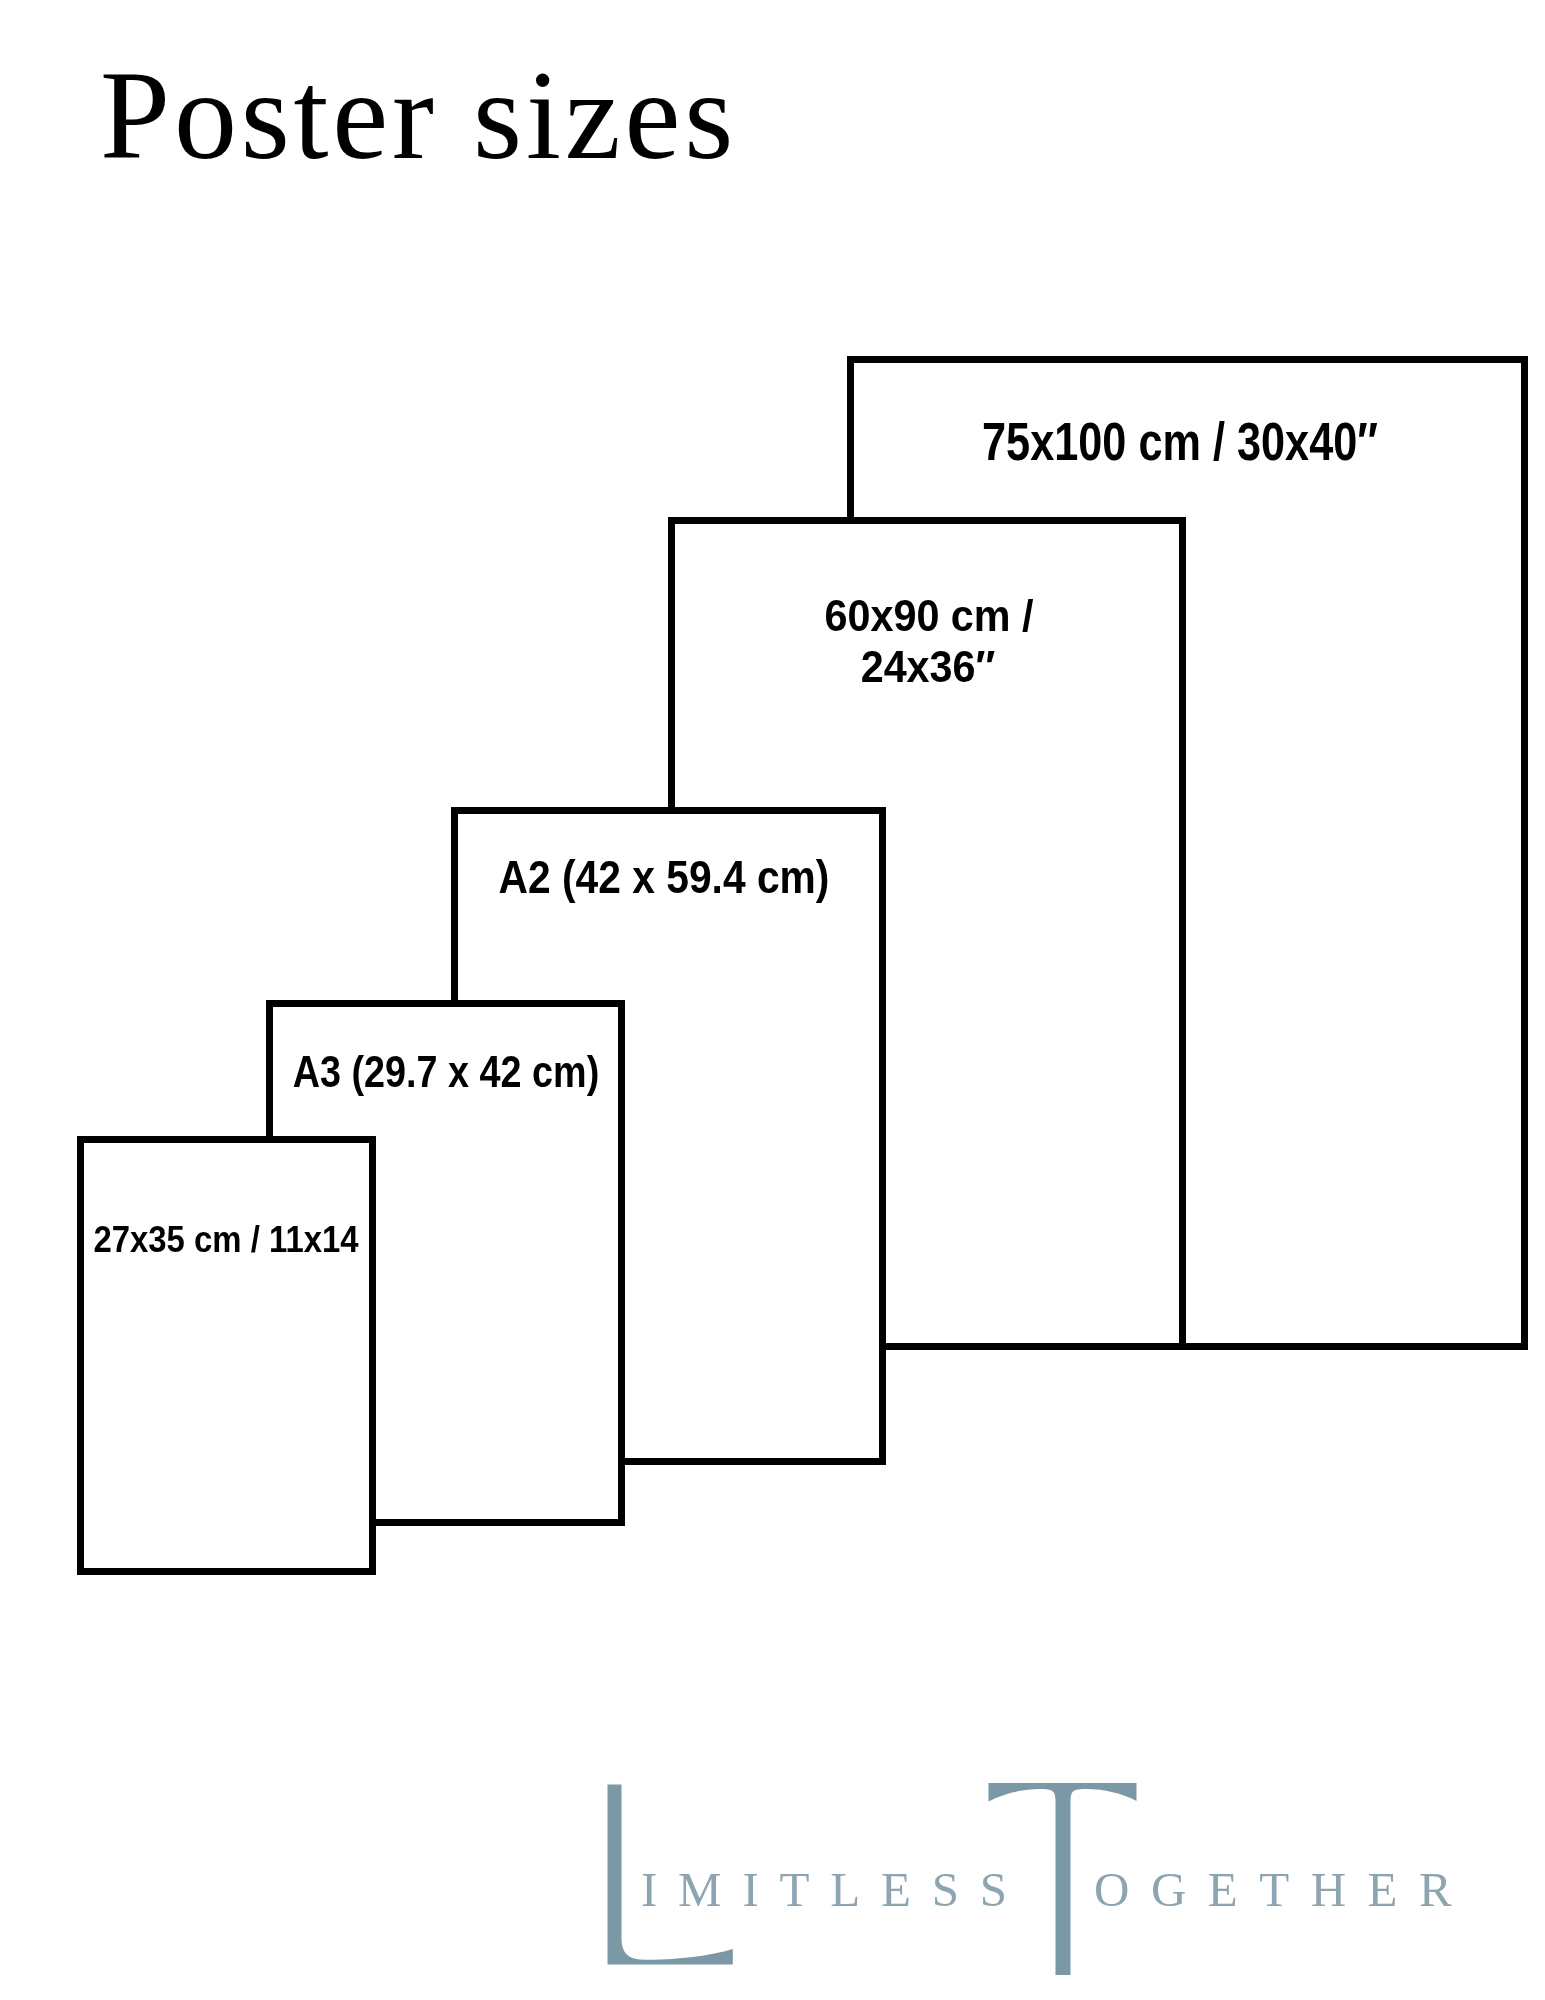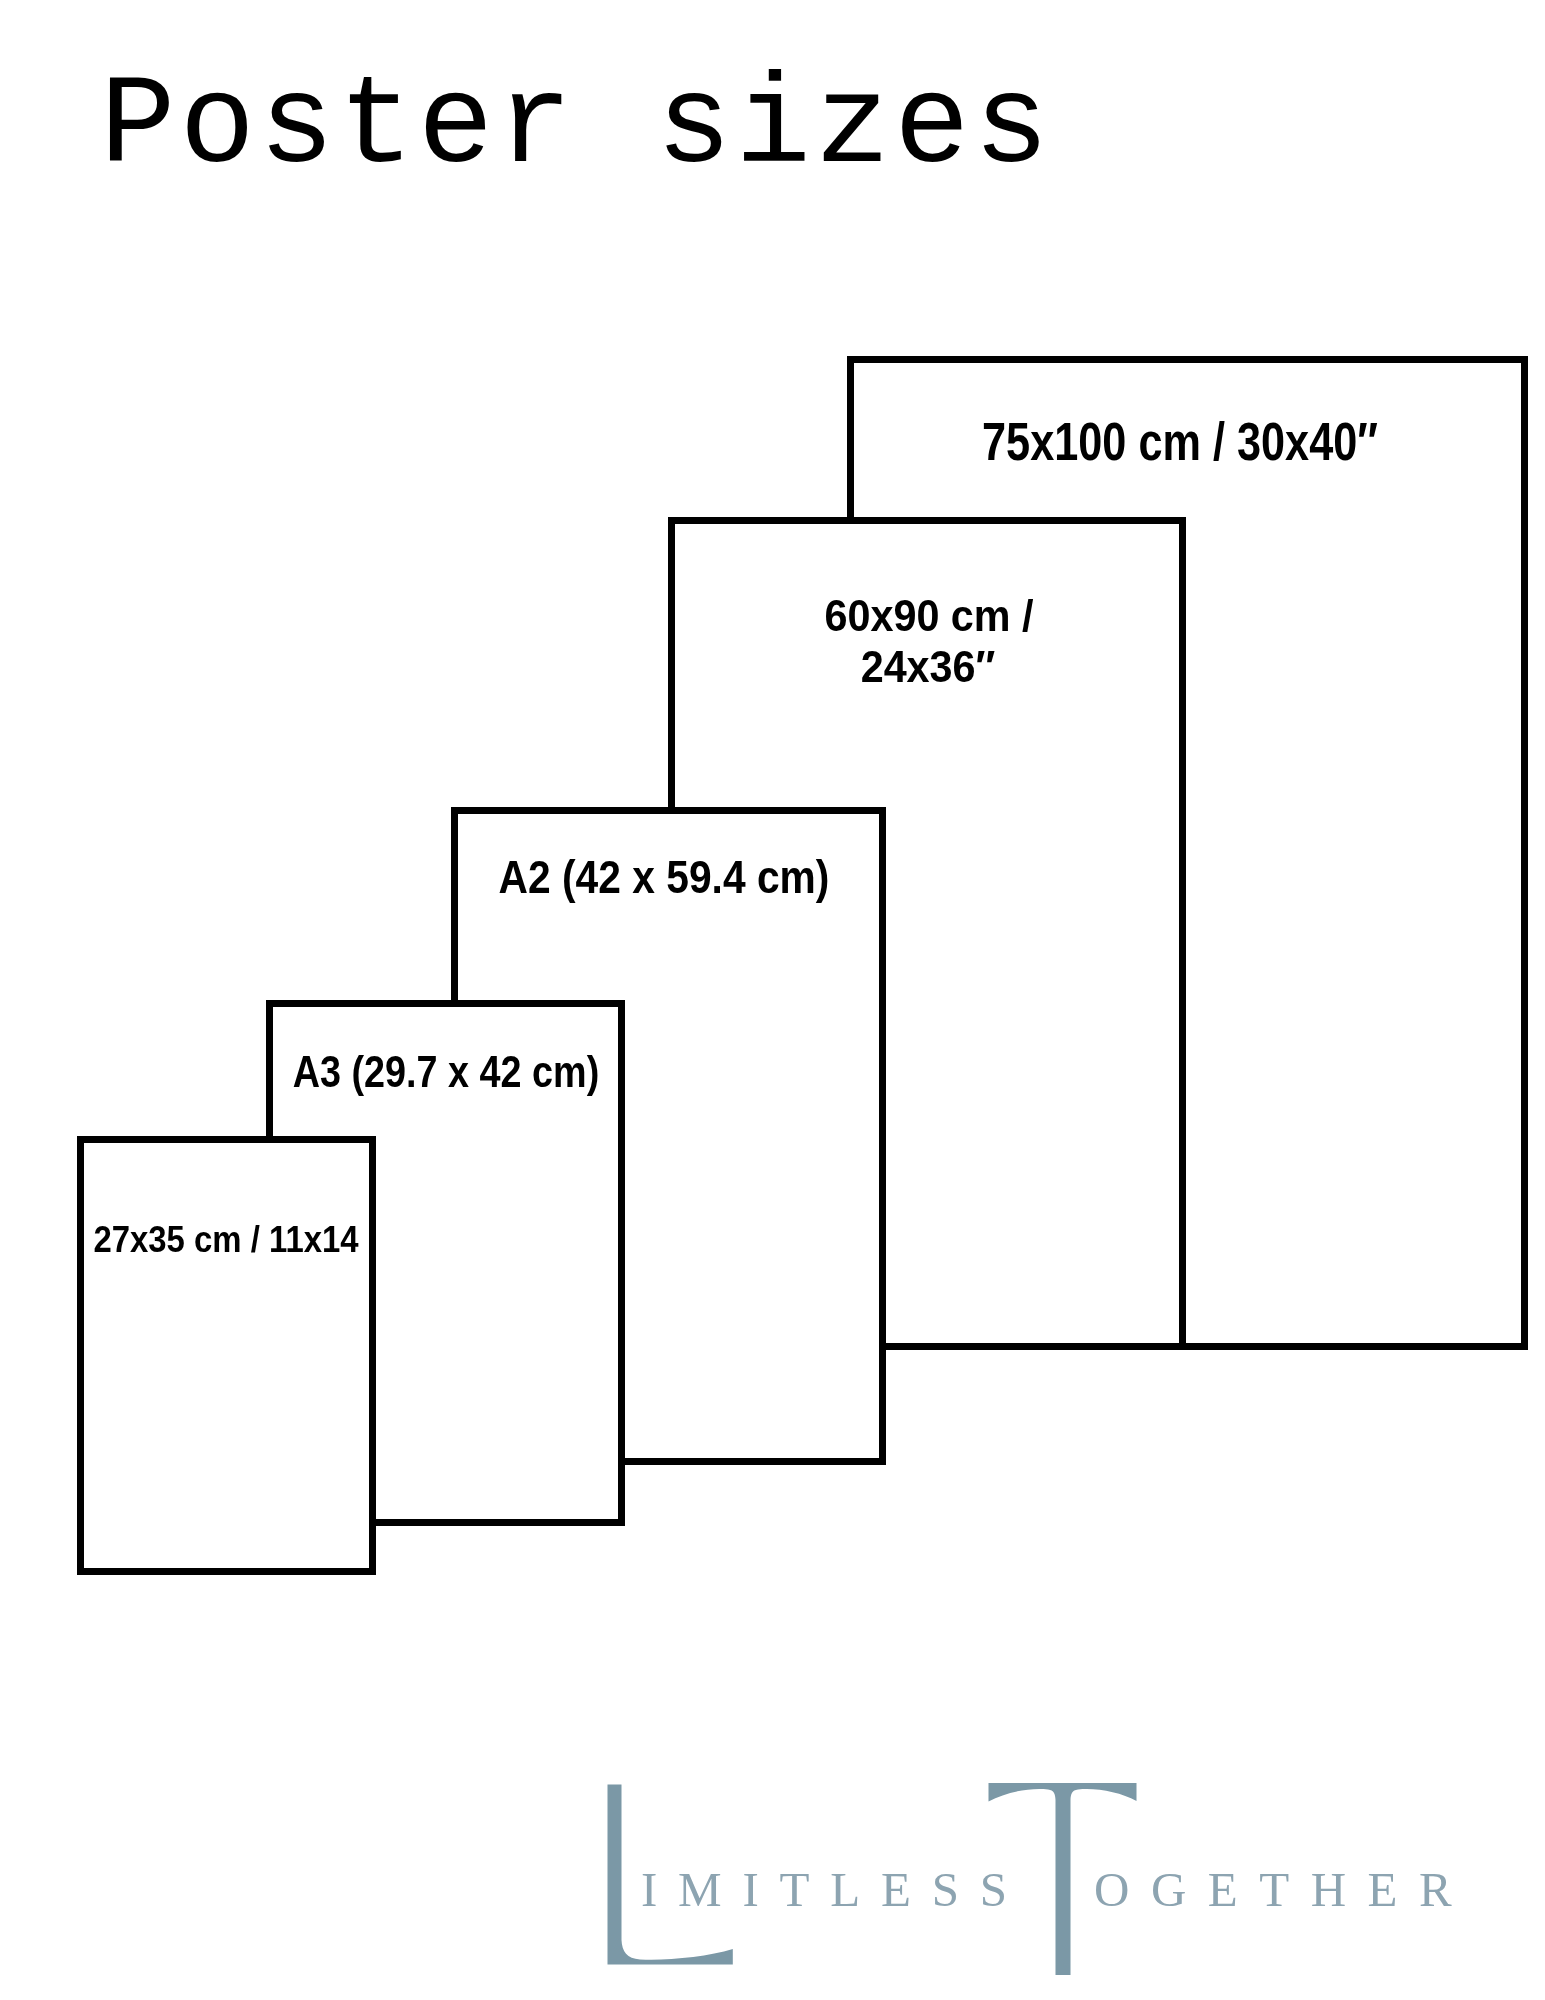--- a/index.html
+++ b/index.html
@@ -5,21 +5,21 @@
   html,body{margin:0;padding:0;}
   body{width:1545px;height:2000px;background:#ffffff;position:relative;overflow:hidden;
        font-family:"Liberation Sans", sans-serif;}
   .rect{position:absolute;box-sizing:border-box;border:7px solid #000000;background:#ffffff;}
   .lbl{position:absolute;font-weight:bold;color:#000000;white-space:nowrap;line-height:1;
        transform:translateX(-50%);}
 </style>
 </head>
 <body>
 
-  <div style="position:absolute;left:100px;top:65px;font-family:Liberation Mono, monospace;
+  <div style="position:absolute;left:100px;top:53px;font-family:Liberation Serif, serif;
        font-size:126px;line-height:1;letter-spacing:3.8px;color:#000;white-space:nowrap;">Poster sizes</div>
 
   <div class="rect" style="left:847px;top:356px;width:681px;height:994px;z-index:1;"></div>
 
   <div class="lbl" style="left:1180px;top:414px;font-size:54px;z-index:6;transform:translateX(-50%) scaleX(0.801);">75x100 cm / 30x40″</div>
 
   <div class="rect" style="left:668px;top:517px;width:518px;height:833px;z-index:2;"></div>
 
   <div class="lbl" style="left:929px;top:594px;font-size:44px;z-index:6;transform:translateX(-50%) scaleX(0.939);">60x90 cm /</div>
 

